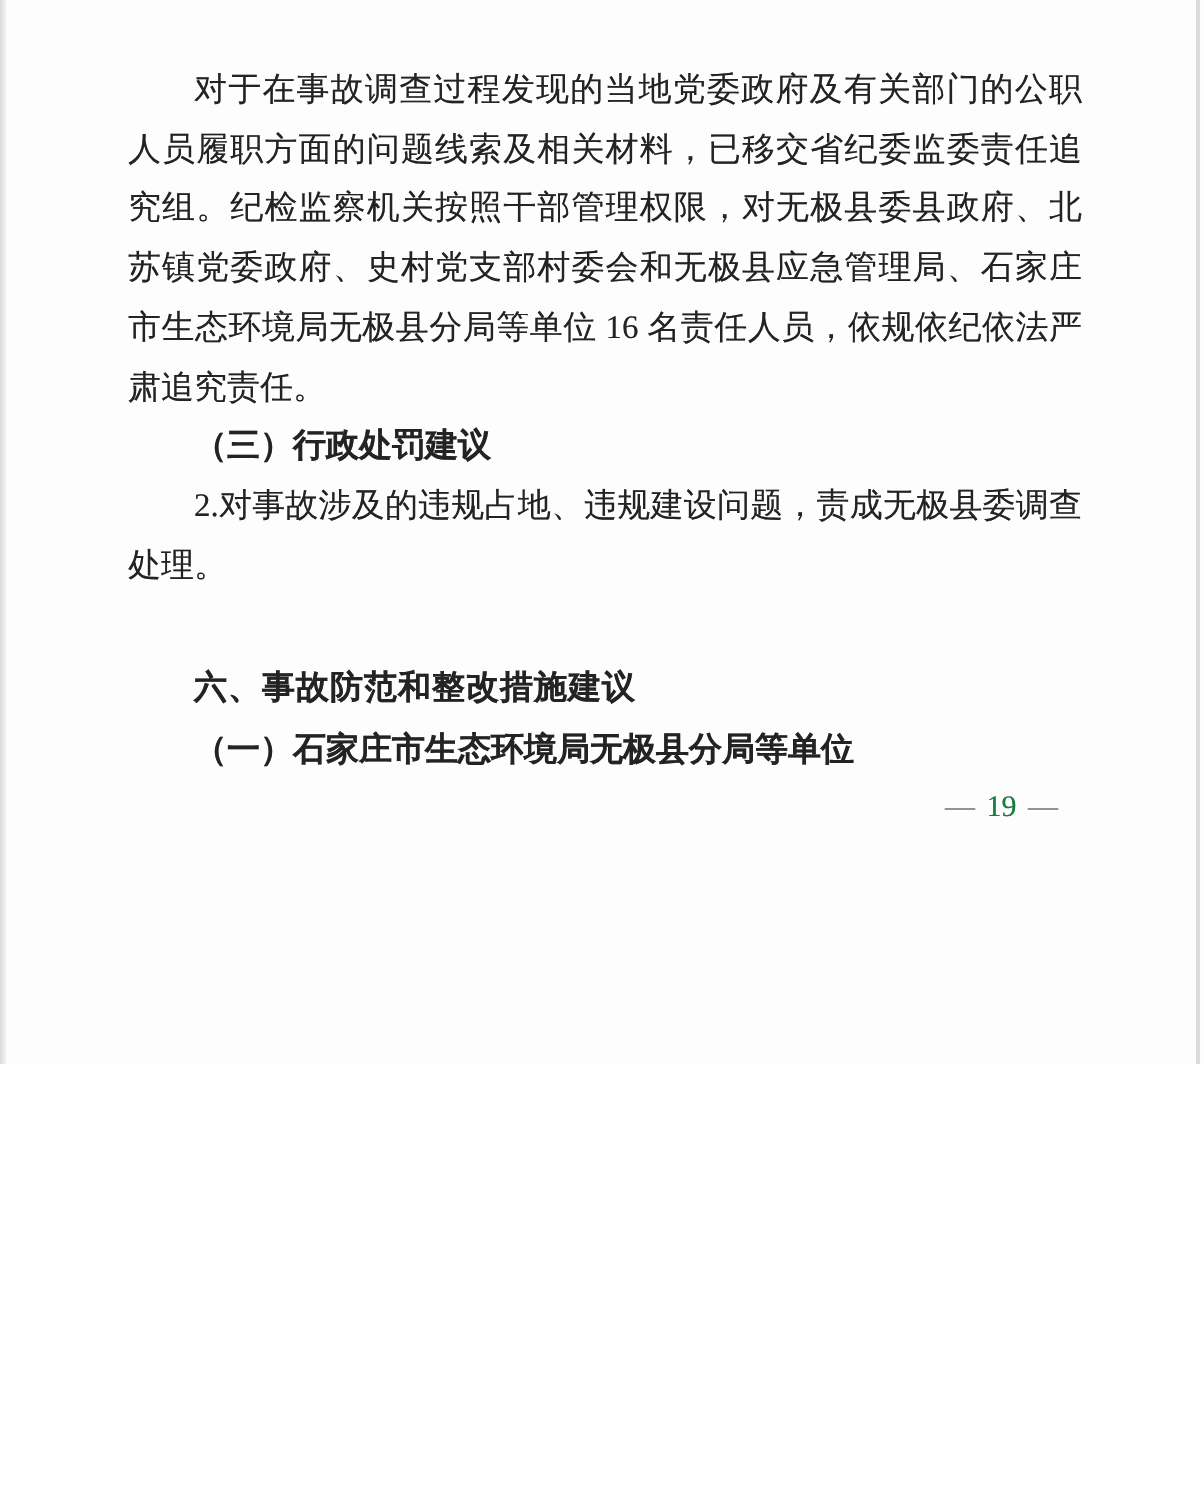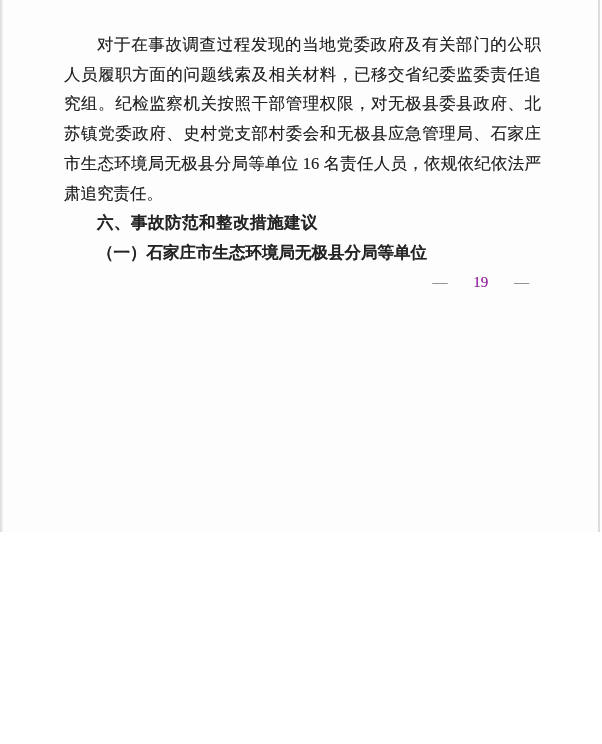--- a/index.html
+++ b/index.html
@@ -44,51 +44,54 @@
   .para {
     text-align: justify;
   }
   .heading-kai {
     font-weight: bold;
   }
   .heading-hei {
     font-weight: bold;
     font-family: "Liberation Sans", "DejaVu Sans", sans-serif;
     letter-spacing: 0.5px;
+    margin-top: 33px;
   }
   .footer {
     text-align: right;
     padding-right: 12px;
     font-size: 15px;
     line-height: 29.7px;
     color: #333333;
     white-space: nowrap;
   }
   .footer .dash {
     color: #8a8a8a;
   }
   .footer .num {
-    margin: 0 22px;
-    color: #a21caf;
+    margin: 0 2px;
+    color: #15803d;
   }
 </style>
 </head>
 <body>
 
 <div class="page">
   <div class="edge-left"></div>
   <div class="edge-right"></div>
 
   <div class="content">
     <p class="para">对于在事故调查过程发现的当地党委政府及有关部门的公职人员履职方面的问题线索及相关材料，已移交省纪委监委责任追究组。纪检监察机关按照干部管理权限，对无极县委县政府、北苏镇党委政府、史村党支部村委会和无极县应急管理局、石家庄市生态环境局无极县分局等单位 16 名责任人员，依规依纪依法严肃追究责任。</p>
 
+    <p class="heading-kai">（三）行政处罚建议</p>
 
 
 
 
+    <p class="para">2.对事故涉及的违规占地、违规建设问题，责成无极县委调查处理。</p>
 
     <p class="heading-hei">六、事故防范和整改措施建议</p>
 
     <p class="heading-kai">（一）石家庄市生态环境局无极县分局等单位</p>
 
 
     <div class="footer">
       <span class="dash">—</span>
       <span class="num">19</span>
       <span class="dash">—</span>

